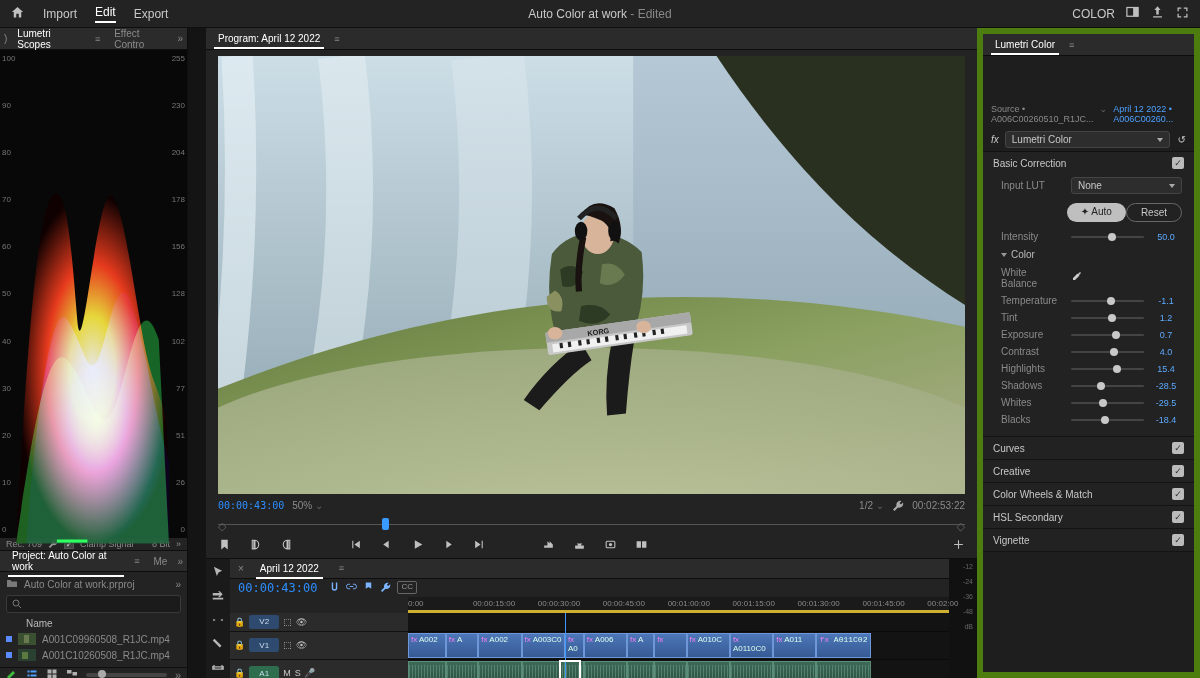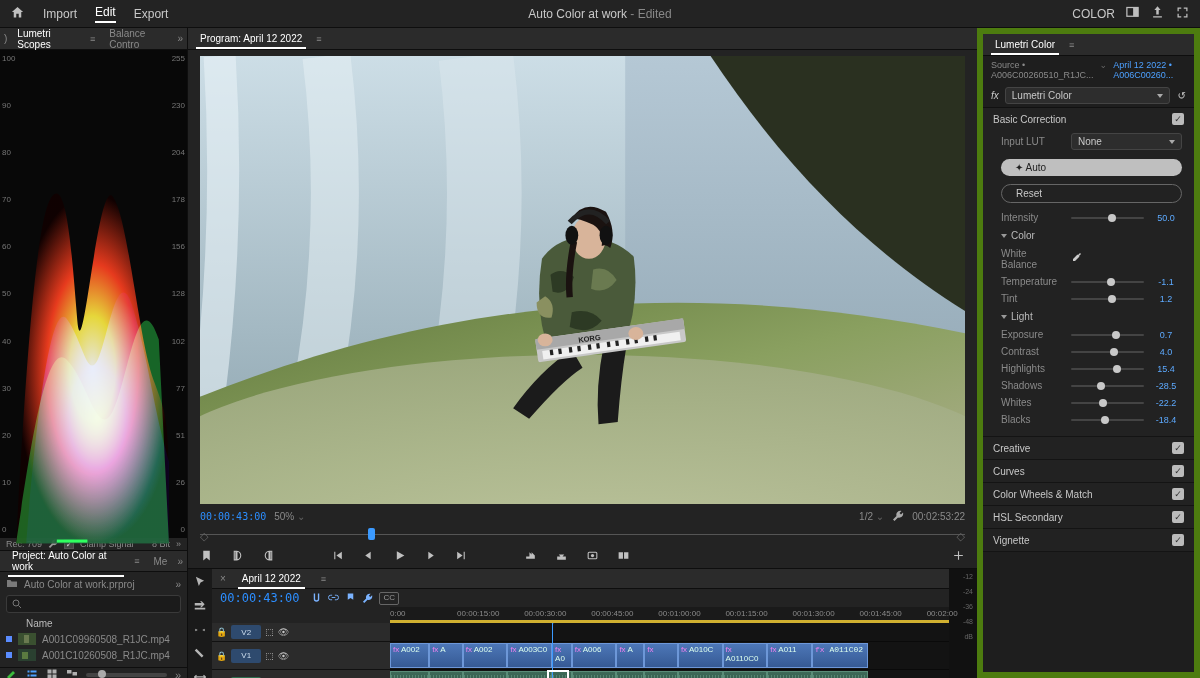--- a/index.html
+++ b/index.html
@@ -21,21 +21,21 @@
   
   .topbar{height:28px;background:var(--bg1);display:flex;align-items:center;padding:0 10px;font-size:12px;gap:18px;border-bottom:1px solid var(--line);}
   .topbar .right{margin-left:auto;display:flex;gap:10px;align-items:center;}
   .topbar .title{position:absolute;left:0;right:0;text-align:center;pointer-events:none;color:var(--fg);font-size:12px;}
   .topbar .sel{color:#fff;border-bottom:2px solid #fff;padding-bottom:2px;}
   .topbar svg{width:15px;height:15px;fill:#bfbfbf;}
 
   
   .split{display:flex;height:650px;}
   .leftcol{width:188px;background:var(--bg1);border-right:1px solid var(--line);display:flex;flex-direction:column;}
-  .midcol{flex:1;display:flex;flex-direction:column;min-width:0;}
+  .midcol{flex:1;display:flex;flex-direction:column;min-width:0;margin-left:18px;}
   .rightcol{width:223px;background:#1e1e1e;border-left:1px solid var(--line);border:6px solid #4d7c0f;display:flex;flex-direction:column;}
 
   .tabbar{height:22px;background:var(--bg2);display:flex;align-items:center;font-size:10px;gap:2px;padding:0 4px;border-bottom:1px solid var(--line);}
   .tab{padding:4px 8px;color:var(--fg-dim);position:relative;}
   .tab.active{color:#fff;}
   .tab.active:after{content:"";position:absolute;left:4px;right:4px;bottom:-1px;height:2px;background:#fff;}
   .tabmenu{color:var(--fg-dim);font-size:9px;padding:0 4px;}
 
   
   .scopes{flex:0 0 488px;position:relative;background:#080808;}
@@ -89,38 +89,38 @@
   .track-row{position:absolute;left:0;right:0;border-bottom:1px solid #0a0a0a;}
   .clip{position:absolute;top:1px;bottom:1px;background:linear-gradient(#4d77b8,#365a94);border:1px solid #6d97d8;font-size:8px;color:#dfe;padding:1px 2px;overflow:hidden;}
   .clip .fx{color:#f080f0;}
   .aclip{background:linear-gradient(#3d6a58,#2a4d3e);border:1px solid #5a8d78;}
   .aclip .wave{position:absolute;left:0;right:0;top:3px;bottom:3px;background:repeating-linear-gradient(90deg,#9ad0b8 0 1px,transparent 1px 3px);opacity:.3;}
   .playhead{position:absolute;top:0;bottom:0;width:1px;background:var(--marker);}
   .playhead:before{content:"";position:absolute;top:-5px;left:-4px;width:9px;height:6px;background:var(--marker);clip-path:polygon(0 0,100% 0,50% 100%);}
   .vu{width:28px;background:#111;display:flex;flex-direction:column;align-items:flex-end;padding:4px 4px;gap:8px;font-size:7px;color:#666;}
 
   
-  .lum-src{padding:4px 8px;font-size:9px;color:var(--fg-dim);display:flex;gap:6px;}
+  .lum-src{padding:4px 8px;font-size:9px;color:var(--fg-dim);display:flex;gap:6px;margin-top:44px;}
   .lum-src .seq{color:#4da0ff;}
   .lum-fx{display:flex;align-items:center;padding:3px 8px;font-size:10px;border-bottom:1px solid #111;}
   .lum-fx .ddl{flex:1;}
   .accordion{background:#222;}
   .acc-item{border-bottom:1px solid #141414;}
   .acc-head{padding:5px 10px;display:flex;align-items:center;gap:6px;font-size:10px;}
   .acc-head .chk{width:12px;height:12px;margin-left:auto;background:#bbb;border-radius:2px;display:flex;align-items:center;justify-content:center;}
   .acc-head .chk:after{content:"✓";font-size:9px;color:#333;}
   .acc-body{padding:0 12px 8px 18px;font-size:10px;}
   .row{display:flex;align-items:center;padding:3px 0;gap:6px;}
   .row .lbl{width:64px;color:var(--fg-dim);}
   .row .slider{flex:1;height:2px;background:#444;position:relative;border-radius:1px;}
   .row .slider .h{position:absolute;top:-3px;width:8px;height:8px;background:#c8c8c8;border-radius:50%;}
   .row .val{width:32px;text-align:center;color:#5daaff;font-size:9px;}
   .temp-slider{height:3px;background:linear-gradient(90deg,#3c8bff,#888,#ff8b3c);}
   .tint-slider{height:3px;background:linear-gradient(90deg,#3cff52,#888,#ff3cd1);}
-  .btns{display:flex;gap:8px;justify-content:flex-end;padding:6px 0;flex-direction:column;}
+  .btns{display:flex;justify-content:flex-end;padding:6px 0;}
   .pill{padding:3px 14px;border:1px solid #666;border-radius:10px;font-size:10px;}
   .pill.auto{background:#bfbfbf;color:#222;border:none;}
   .subhead{display:flex;align-items:center;gap:4px;color:#bbb;padding:4px 0;}
   .subhead:before{content:"";width:0;height:0;border-top:4px solid #999;border-left:3px solid transparent;border-right:3px solid transparent;}
   .ddl{background:#2d2d2d;border:1px solid #444;padding:2px 6px;border-radius:3px;display:flex;align-items:center;}
   .ddl:after{content:"";margin-left:auto;width:0;height:0;border-top:4px solid #aaa;border-left:3px solid transparent;border-right:3px solid transparent;}
 </style>
 </head>
 <body>
 
@@ -147,21 +147,21 @@
   </div>
 </div>
 
 <div class="split">
 
   <div class="leftcol">
     <div class="tabbar">
       <span style="color:#888">)</span>
       <span class="tab active">Lumetri Scopes</span>
       <span class="tabmenu">≡</span>
-      <span class="tab">Balance Contro</span>
+      <span class="tab">Effect Contro</span>
       <span style="margin-left:auto;color:#888">»</span>
     </div>
     <div class="scopes">
       <div class="scope-scale left">
         <span>100</span>
           <span>90</span>
           <span>80</span>
           <span>70</span>
           <span>60</span>
           <span>50</span>
@@ -642,21 +642,20 @@
               </span>
             <span class="val">-1.1</span>
             </div>
           <div class="row">
               <span class="lbl">Tint</span>
             <span class="slider tint-slider">
                 <span class="h" style="left:51%"></span>
               </span>
             <span class="val">1.2</span>
             </div>
-          <div class="subhead">Light</div>
           <div class="row">
               <span class="lbl">Exposure</span>
             <span class="slider">
                 <span class="h" style="left:56%"></span>
               </span>
             <span class="val">0.7</span>
             </div>
           <div class="row">
               <span class="lbl">Contrast</span>
             <span class="slider">
@@ -676,45 +675,45 @@
             <span class="slider">
                 <span class="h" style="left:36%"></span>
               </span>
             <span class="val">-28.5</span>
             </div>
           <div class="row">
               <span class="lbl">Whites</span>
             <span class="slider">
                 <span class="h" style="left:39%"></span>
               </span>
-            <span class="val">-22.2</span>
+            <span class="val">-29.5</span>
             </div>
           <div class="row">
               <span class="lbl">Blacks</span>
             <span class="slider">
                 <span class="h" style="left:41%"></span>
               </span>
             <span class="val">-18.4</span>
             </div>
         </div>
       </div>
+      <div class="acc-item">
+          <div class="acc-head">
+            <span>Curves</span>
+            <span class="chk"></span>
+          </div>
+        </div>
       <div class="acc-item">
           <div class="acc-head">
             <span>Creative</span>
             <span class="chk"></span>
           </div>
         </div>
       <div class="acc-item">
           <div class="acc-head">
-            <span>Curves</span>
-            <span class="chk"></span>
-          </div>
-        </div>
-      <div class="acc-item">
-          <div class="acc-head">
             <span>Color Wheels &amp; Match</span>
             <span class="chk"></span>
           </div>
         </div>
       <div class="acc-item">
           <div class="acc-head">
             <span>HSL Secondary</span>
             <span class="chk"></span>
           </div>
         </div>

